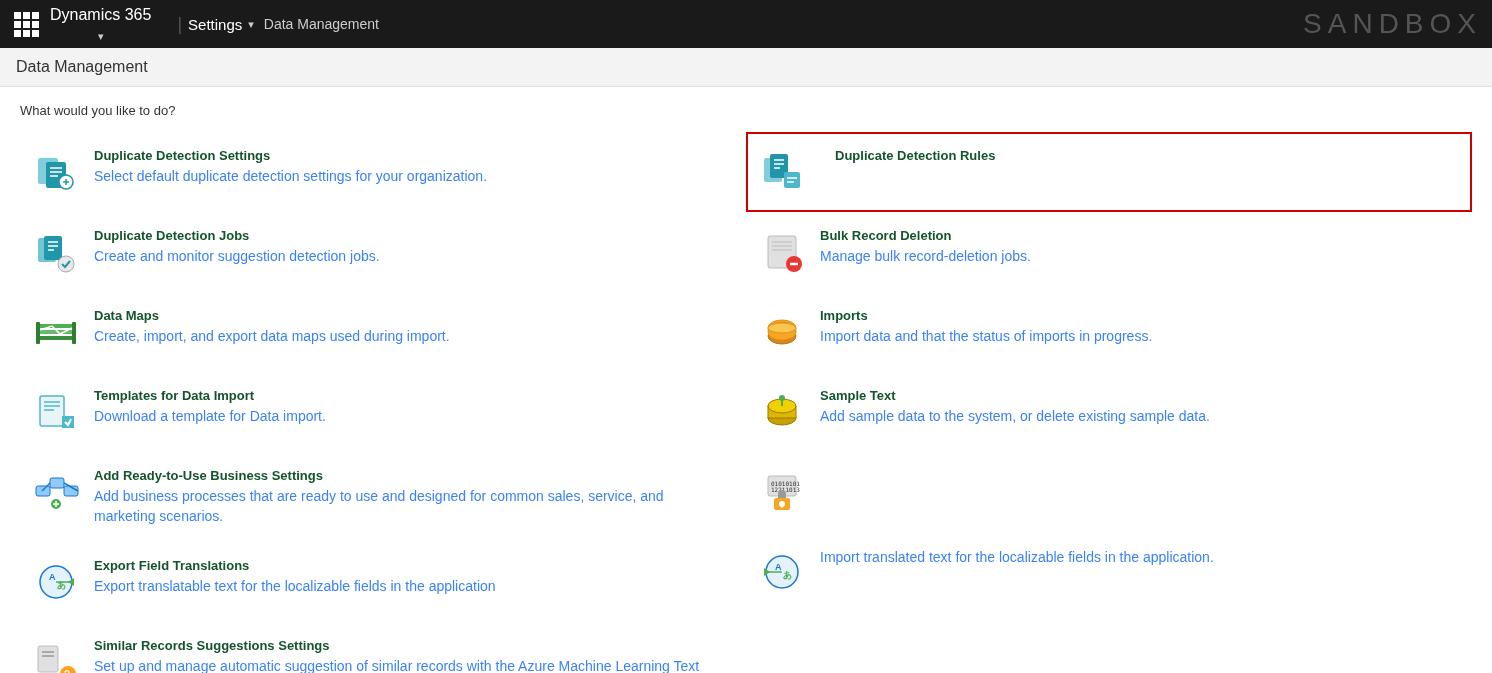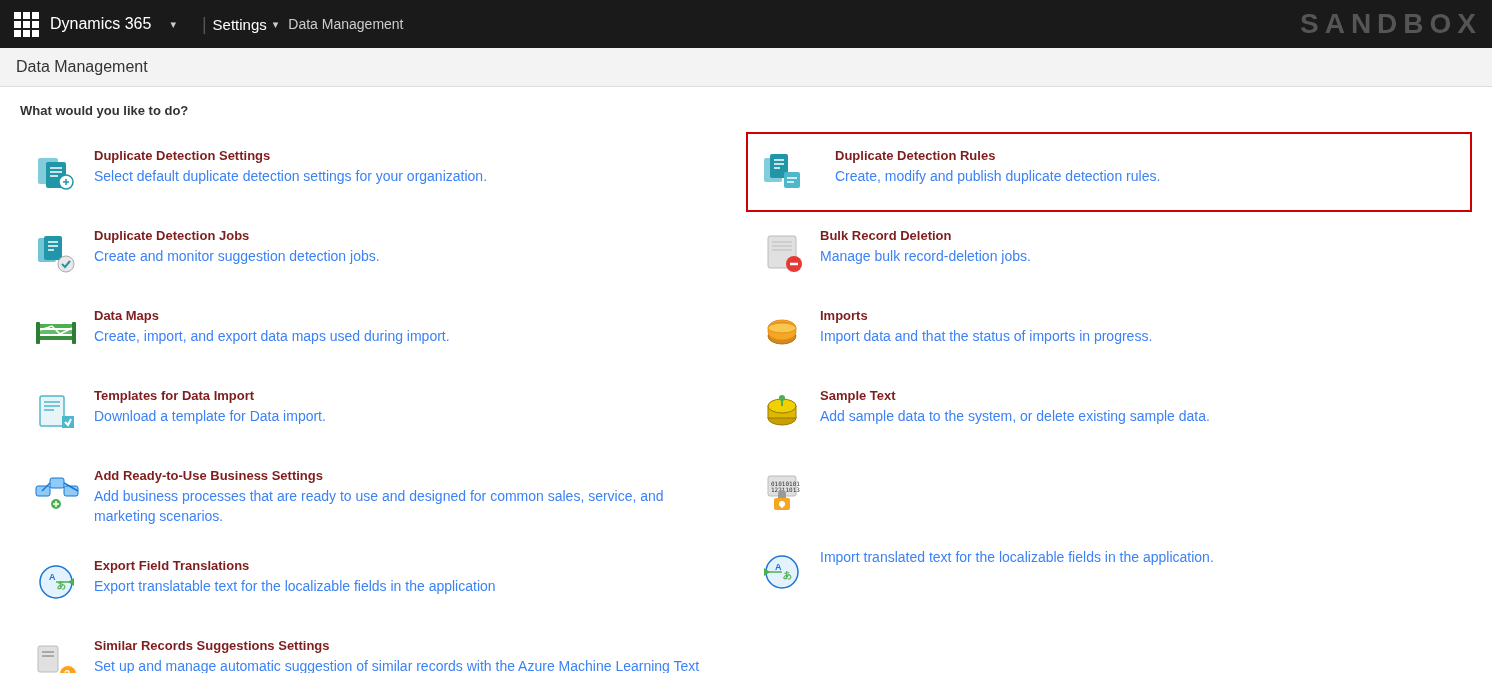--- a/index.html
+++ b/index.html
@@ -17,52 +17,52 @@
     .topnav-waffle {
       width: 32px; height: 32px;
       display: flex; align-items: center; justify-content: center;
       cursor: pointer; margin-right: 8px;
     }
     .waffle-grid {
       display: grid; grid-template-columns: repeat(3,7px); grid-template-rows: repeat(3,7px); gap: 2px;
     }
     .waffle-dot { background: #fff; width: 7px; height: 7px; }
     .topnav-brand {
-      display: flex; align-items: center; gap: 19px;
-      font-size: 16px; font-weight: 400; color: #fff; margin-right: 20px;
+      display: flex; align-items: center; gap: 6px;
+      font-size: 16px; font-weight: 400; color: #fff; margin-right: 20px; flex-direction: column;
     }
     .topnav-brand-chevron { font-size: 11px; color: #ccc; }
     .topnav-sep { color: #555; margin: 0 6px; font-size: 18px; }
     .topnav-settings {
       display: flex; align-items: center; gap: 6px;
       font-size: 15px; color: #fff; margin-right: 10px;
     }
     .topnav-settings-chevron { font-size: 11px; color: #ccc; }
     .topnav-breadcrumb { font-size: 14px; color: #ccc; }
     .topnav-sandbox {
       margin-left: auto;
-      font-size: 28px; font-weight: 700; color: #555; letter-spacing: 6px;
+      font-size: 28px; font-weight: 400; color: #555; letter-spacing: 6px;
     }
 
     
     .page-header {
       background: #f3f3f3;
       padding: 10px 16px;
       border-bottom: 1px solid #ddd;
     }
     .page-header-title {
       font-size: 16px; font-weight: 400; color: #333;
     }
 
     
     .main-content {
       padding: 16px 20px;
     }
     .section-title {
-      font-size: 13px; font-weight: 700; color: #333; margin-bottom: 14px;
+      font-size: 13px; font-weight: 400; color: #333; margin-bottom: 14px;
     }
 
     
     .items-grid {
       display: grid;
       grid-template-columns: 1fr 1fr;
       gap: 0;
     }
 
     
@@ -79,21 +79,21 @@
       gap: 15px;
     }
     .item-icon {
       width: 48px; height: 48px;
       flex-shrink: 0;
       margin-right: 14px;
       display: flex; align-items: center; justify-content: center;
     }
     .item-text { flex: 1; }
     .item-title {
-      font-size: 13px; font-weight: 700; color: #7f1d1d; margin-bottom: 4px;
+      font-size: 13px; font-weight: 700; color: #14532d; margin-bottom: 4px;
     }
     .item-desc {
       font-size: 14px; color: #3b82f6; line-height: 1.4;
     }
 
     
     svg { display: block; }
   </style>
 </head>
 <body>
@@ -271,21 +271,20 @@
             <line x1="16" y1="12" x2="26" y2="12" stroke="#fff" stroke-width="1.5"></line>
             <line x1="16" y1="16" x2="26" y2="16" stroke="#fff" stroke-width="1.5"></line>
             <line x1="16" y1="20" x2="22" y2="20" stroke="#fff" stroke-width="1.5"></line>
             <rect x="26" y="24" width="16" height="16" rx="2" fill="#4db8cc"></rect>
             <line x1="29" y1="30" x2="39" y2="30" stroke="#fff" stroke-width="1.5"></line>
             <line x1="29" y1="34" x2="36" y2="34" stroke="#fff" stroke-width="1.5"></line>
           </svg>
         </div>
         <div class="item-text">
           <div class="item-title">Duplicate Detection Rules</div>
-          <div class="item-desc">Create, modify and publish duplicate detection rules.</div>
         </div>
       </div>
 
       <div class="item-card">
         <div class="item-icon">
           <svg width="48" height="48" viewBox="0 0 48 48">
             <rect x="10" y="8" width="28" height="32" rx="2" fill="#e0e0e0" stroke="#bbb" stroke-width="1"></rect>
             <line x1="14" y1="14" x2="34" y2="14" stroke="#bbb" stroke-width="1"></line>
             <line x1="14" y1="18" x2="34" y2="18" stroke="#bbb" stroke-width="1"></line>
             <line x1="14" y1="22" x2="34" y2="22" stroke="#bbb" stroke-width="1"></line>

